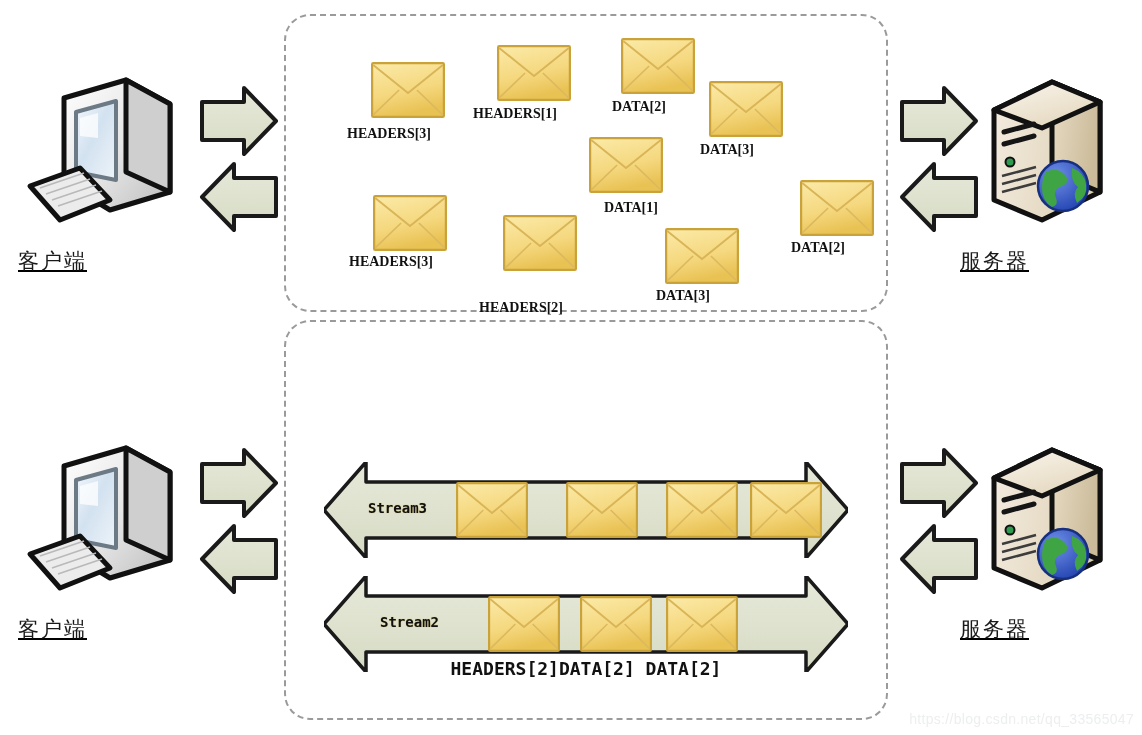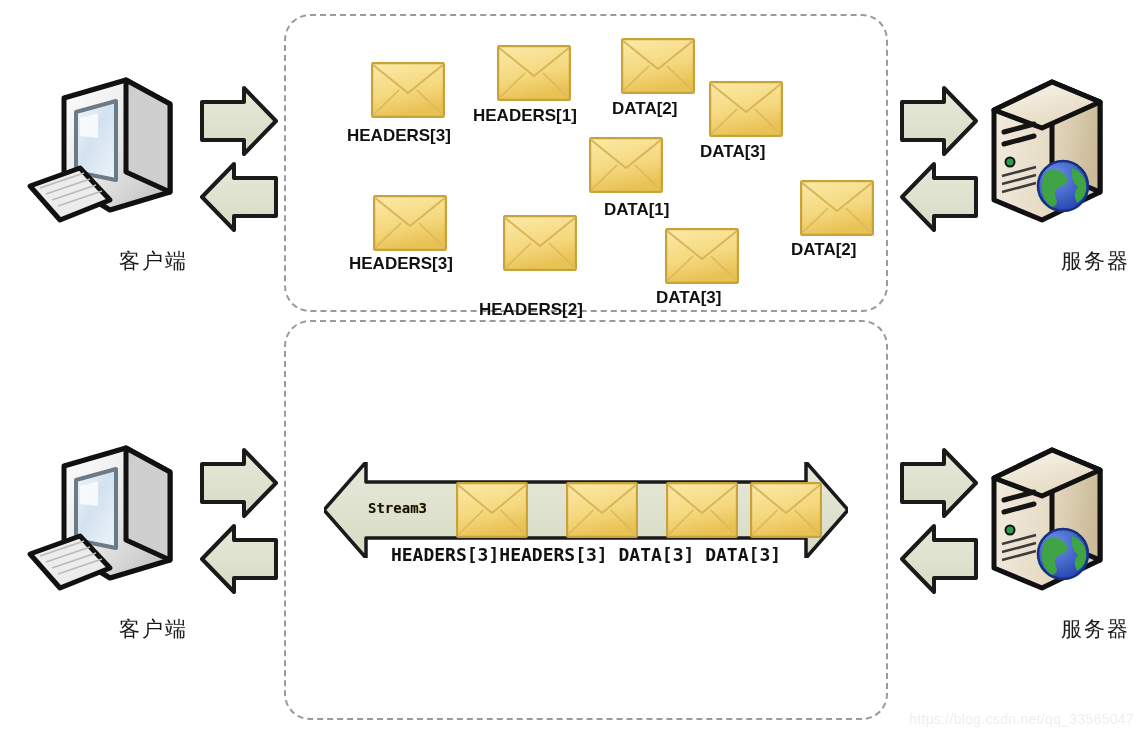--- a/index.html
+++ b/index.html
@@ -14,21 +14,21 @@
     position:absolute;
     border:2px dashed #9a9a9a;
     border-radius:26px;
     background:#ffffff;
     box-sizing:border-box;
   }
   #panel-multiplexed{left:284px;top:14px;width:604px;height:298px;}
   #panel-streams{left:284px;top:320px;width:604px;height:400px;}
 
   
-  .device{position:absolute;width:170px;text-align:right;}
+  .device{position:absolute;width:170px;text-align:left;text-decoration:underline;}
   .device-label{
     font-family:"DejaVu Sans",sans-serif;
     font-size:21px;color:#1a1a1a;letter-spacing:2px;
     margin-top:4px;white-space:nowrap;
   }
   .device-art{position:relative;height:175px;}
 
   
   .arrow-pair{position:absolute;width:86px;height:150px;}
 
@@ -44,22 +44,22 @@
     position:absolute;
     font-family:"DejaVu Sans Mono","Liberation Mono",monospace;
     font-weight:bold;font-size:14px;color:#111;
     text-shadow:0 0 1px #c9ae4a;
   }
 
   
   .env-item{position:absolute;}
   .env-label{
     position:absolute;white-space:nowrap;
-    font-family:Liberation Sans, sans-serif;
-    font-weight:bold;font-size:17px;color:#111;
+    font-family:Liberation Serif, serif;
+    font-weight:bold;font-size:14px;color:#111;
     text-align:right;
   }
 
   
   #watermark{
     position:absolute;right:8px;bottom:8px;
     font-family:"Liberation Sans",sans-serif;
     font-size:14px;color:#eceef0;letter-spacing:0.3px;
     user-select:none;
   }
@@ -280,21 +280,36 @@
             <use href="#envelope" width="100" height="74"></use>
           </svg>
           <svg x="342" y="20" width="72" height="56" viewBox="0 0 100 74" preserveAspectRatio="none">
             <use href="#envelope" width="100" height="74"></use>
           </svg>
           <svg x="426" y="20" width="72" height="56" viewBox="0 0 100 74" preserveAspectRatio="none">
             <use href="#envelope" width="100" height="74"></use>
           </svg>
         </svg>
         <div class="stream-name" style="left: 84px; top: 38px;">Stream3</div>
-        <div class="stream-caption" style="top: 82px;">HEADERS[3]HEADERS[3] DATA[3] DATA[3]</div>
+      </div>
+      <div class="stream-row" style="top: 256px; height: 136px;">
+        <svg width="524" height="96" viewBox="0 0 524 96" style="position:absolute;left:40px;top:0;">
+          <polygon points="42,20 42,0 0,48 42,96 42,76 482,76 482,96 524,48 482,0 482,20" fill="url(#arrGrad)" stroke="#1a1a1a" stroke-width="3.5" stroke-linejoin="round"></polygon>
+          <svg x="164" y="20" width="72" height="56" viewBox="0 0 100 74" preserveAspectRatio="none">
+            <use href="#envelope" width="100" height="74"></use>
+          </svg>
+          <svg x="256" y="20" width="72" height="56" viewBox="0 0 100 74" preserveAspectRatio="none">
+            <use href="#envelope" width="100" height="74"></use>
+          </svg>
+          <svg x="342" y="20" width="72" height="56" viewBox="0 0 100 74" preserveAspectRatio="none">
+            <use href="#envelope" width="100" height="74"></use>
+          </svg>
+        </svg>
+        <div class="stream-name" style="left: 96px; top: 38px;">Stream2</div>
+        <div class="stream-caption" style="top: 82px;">HEADERS[2]DATA[2] DATA[2]</div>
       </div>
     </div>
 
   <div class="arrow-pair" style="left:896px;top:446px;">
     <svg width="86" height="150" viewBox="0 0 86 150">
       <g>
         <path d="M6,18 L48,18 L48,4 L80,37 L48,70 L48,56 L6,56 Z" fill="url(#arrGrad)" stroke="#1a1a1a" stroke-width="4" stroke-linejoin="round"></path>
       </g>
       <g>
         <path d="M80,94 L38,94 L38,80 L6,113 L38,146 L38,132 L80,132 Z" fill="url(#arrGrad)" stroke="#1a1a1a" stroke-width="4" stroke-linejoin="round"></path>

